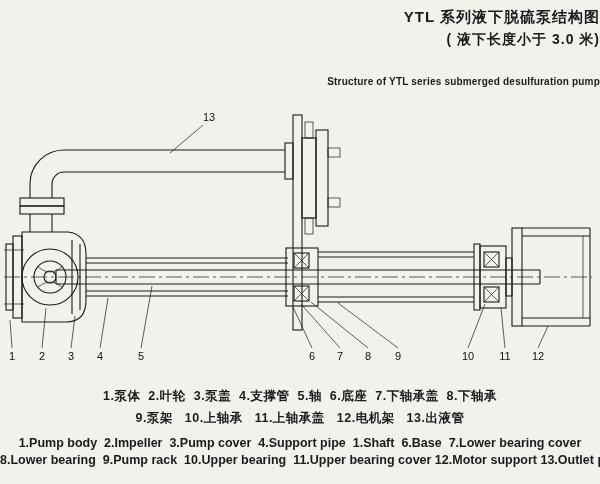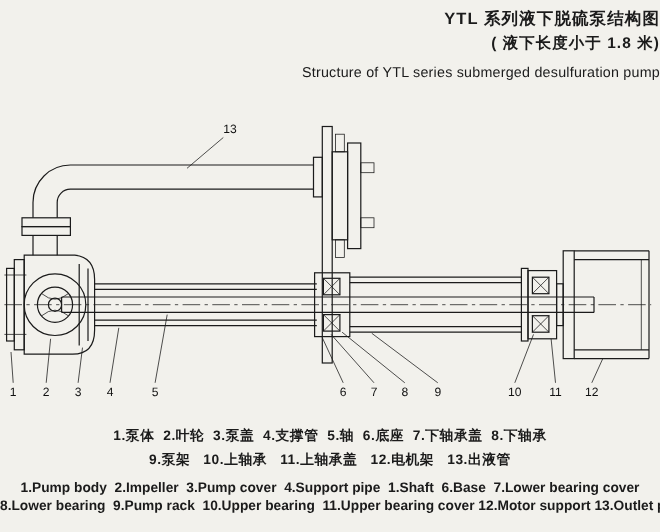--- a/index.html
+++ b/index.html
@@ -7,21 +7,21 @@
     width:600px;height:484px;
     background:#f2f1ec;
     font-family:"Liberation Sans","DejaVu Sans",sans-serif;
     color:#1b1b1b;
     overflow:hidden;
   }
   .page{position:relative;width:600px;height:484px;background:#f2f1ec;}
   .title-block{position:absolute;top:8px;left:0;width:600px;text-align:right;}
   .title-zh-1{font-size:15px;font-weight:bold;letter-spacing:1px;}
   .title-zh-2{font-size:14px;font-weight:bold;letter-spacing:1px;margin-top:4px;}
-  .title-en-1{font-size:13px;margin-top:9px;letter-spacing:.2px;}
+  .title-en-1{font-size:10px;margin-top:27px;letter-spacing:.2px;font-weight:bold;}
   .title-en-2{font-size:11px;margin-top:2px;letter-spacing:.2px;}
   .drawing{position:absolute;top:92px;left:0;width:600px;height:285px;}
   .legend{position:absolute;top:388px;left:0;width:600px;text-align:center;}
   .legend div{white-space:pre;}
   .legend .zh1{font-size:12.5px;font-weight:bold;letter-spacing:.5px;}
   .legend .zh2{font-size:12.5px;font-weight:bold;letter-spacing:.5px;margin-top:5px;}
   .legend .en1{font-size:12.5px;font-weight:bold;margin-top:9px;}
   .legend .en2{font-size:12.5px;font-weight:bold;margin-top:3px;}
   svg line, svg path, svg rect, svg circle{stroke:#1b1b1b;fill:none;}
   svg .main{stroke-width:1.1;}
@@ -29,21 +29,21 @@
   svg .leader{stroke-width:.7;}
   svg text{font-family:"Liberation Sans","DejaVu Sans",sans-serif;font-size:11px;fill:#111;stroke:none;}
 </style>
 </head>
 <body>
 
 <div class="page">
 
   <div class="title-block">
     <div class="title-zh-1">YTL 系列液下脱硫泵结构图</div>
-    <div class="title-zh-2">( 液下长度小于 1.8 米)</div>
+    <div class="title-zh-2">( 液下长度小于 3.0 米)</div>
     <div class="title-en-1">Structure of YTL series submerged desulfuration pump</div>
   </div>
 
   <svg class="drawing" viewBox="0 0 600 285">
     <defs>
       <pattern id="hatch" patternUnits="userSpaceOnUse" width="4" height="4">
         <path d="M0,4 L4,0" stroke="#3a3a3a" stroke-width="0.5"></path>
       </pattern>
     </defs>
 

